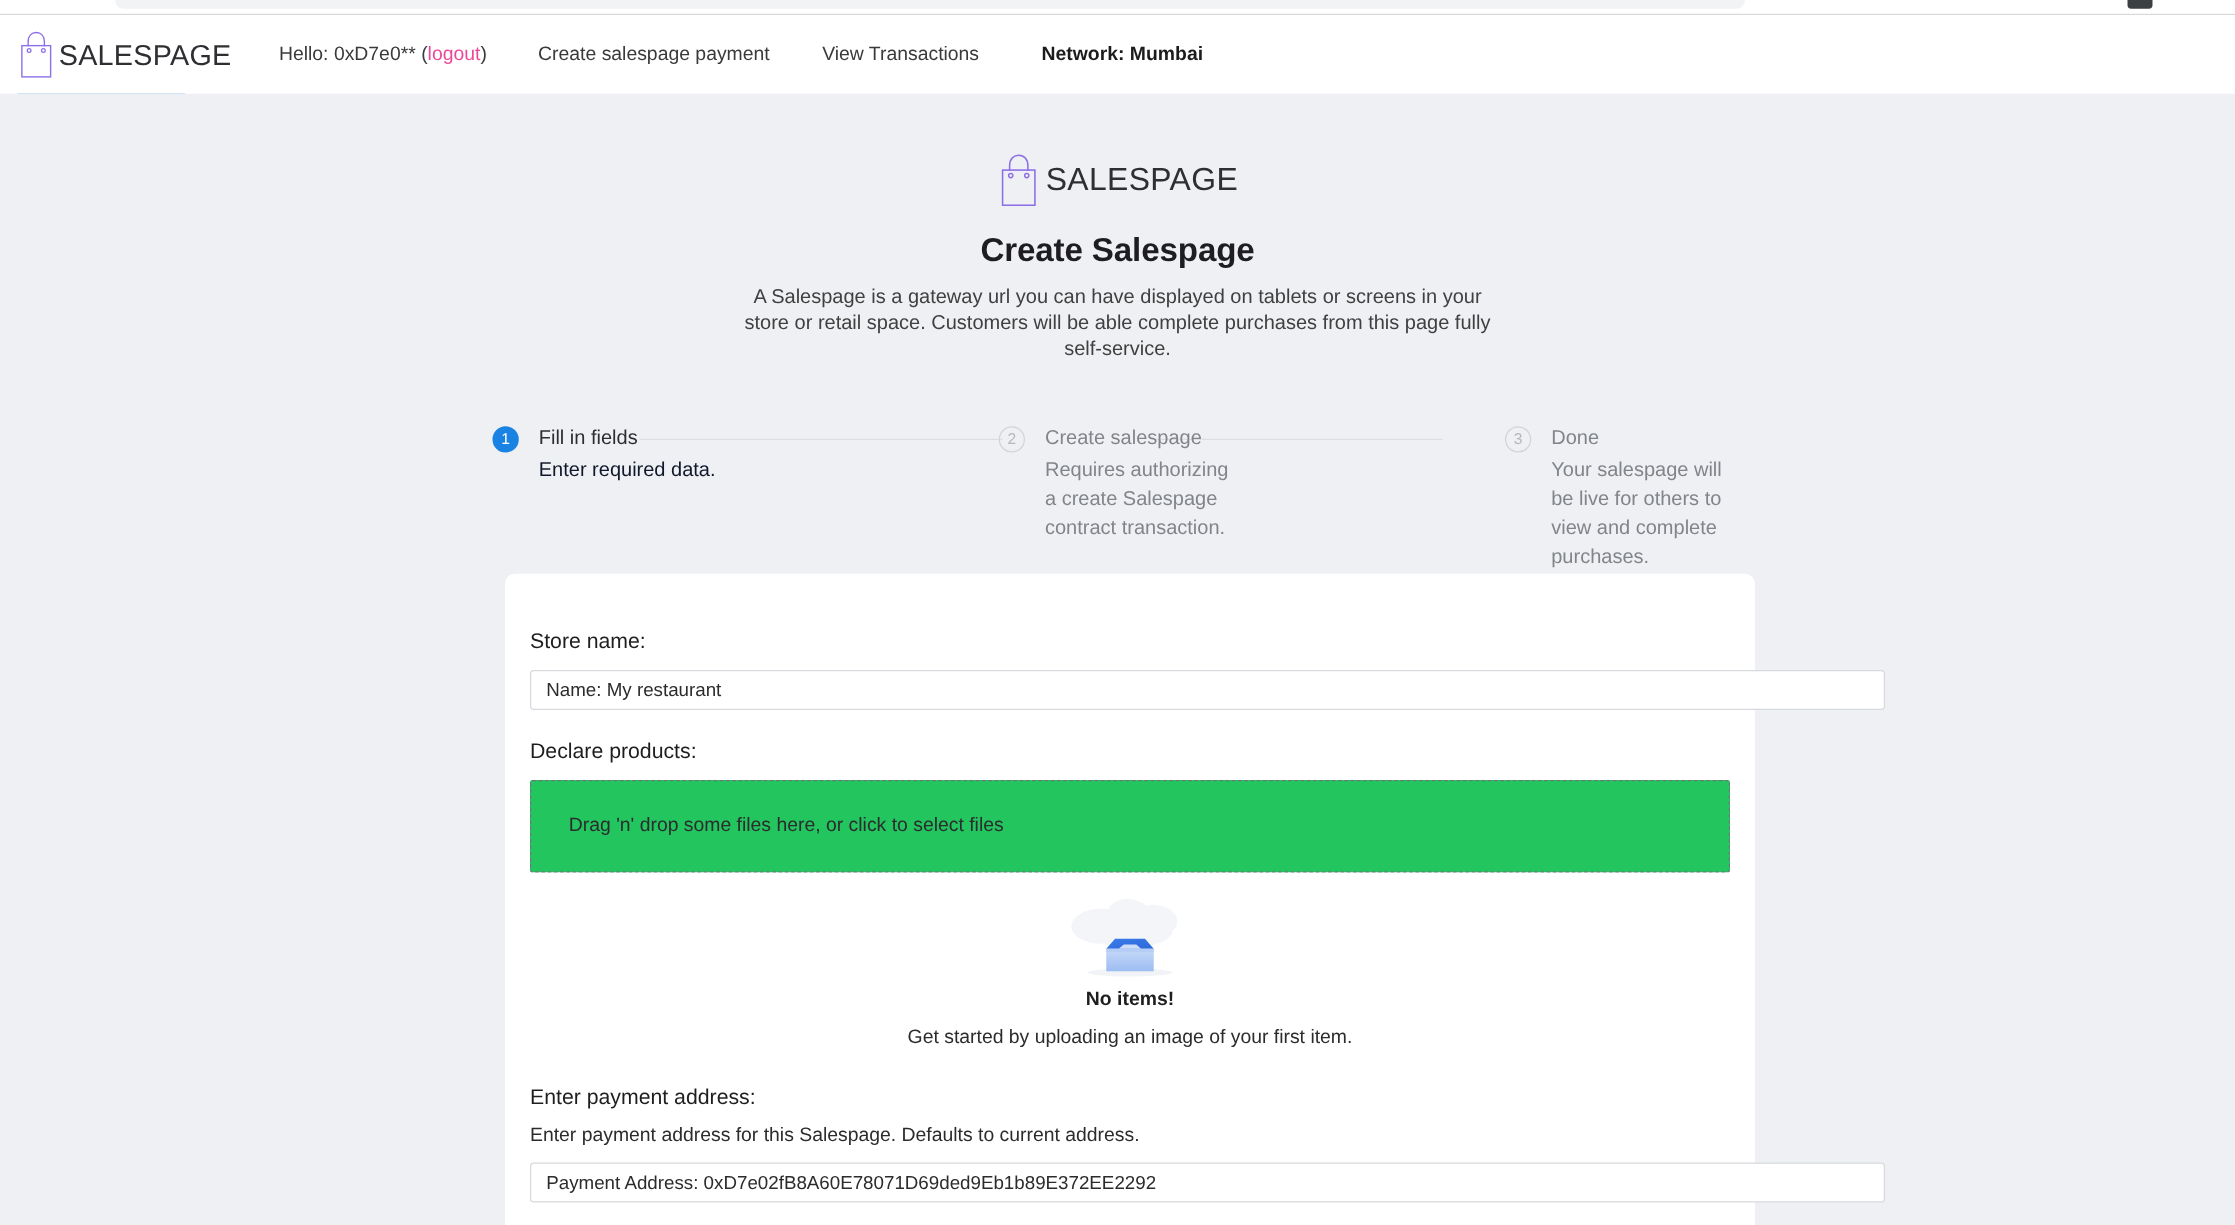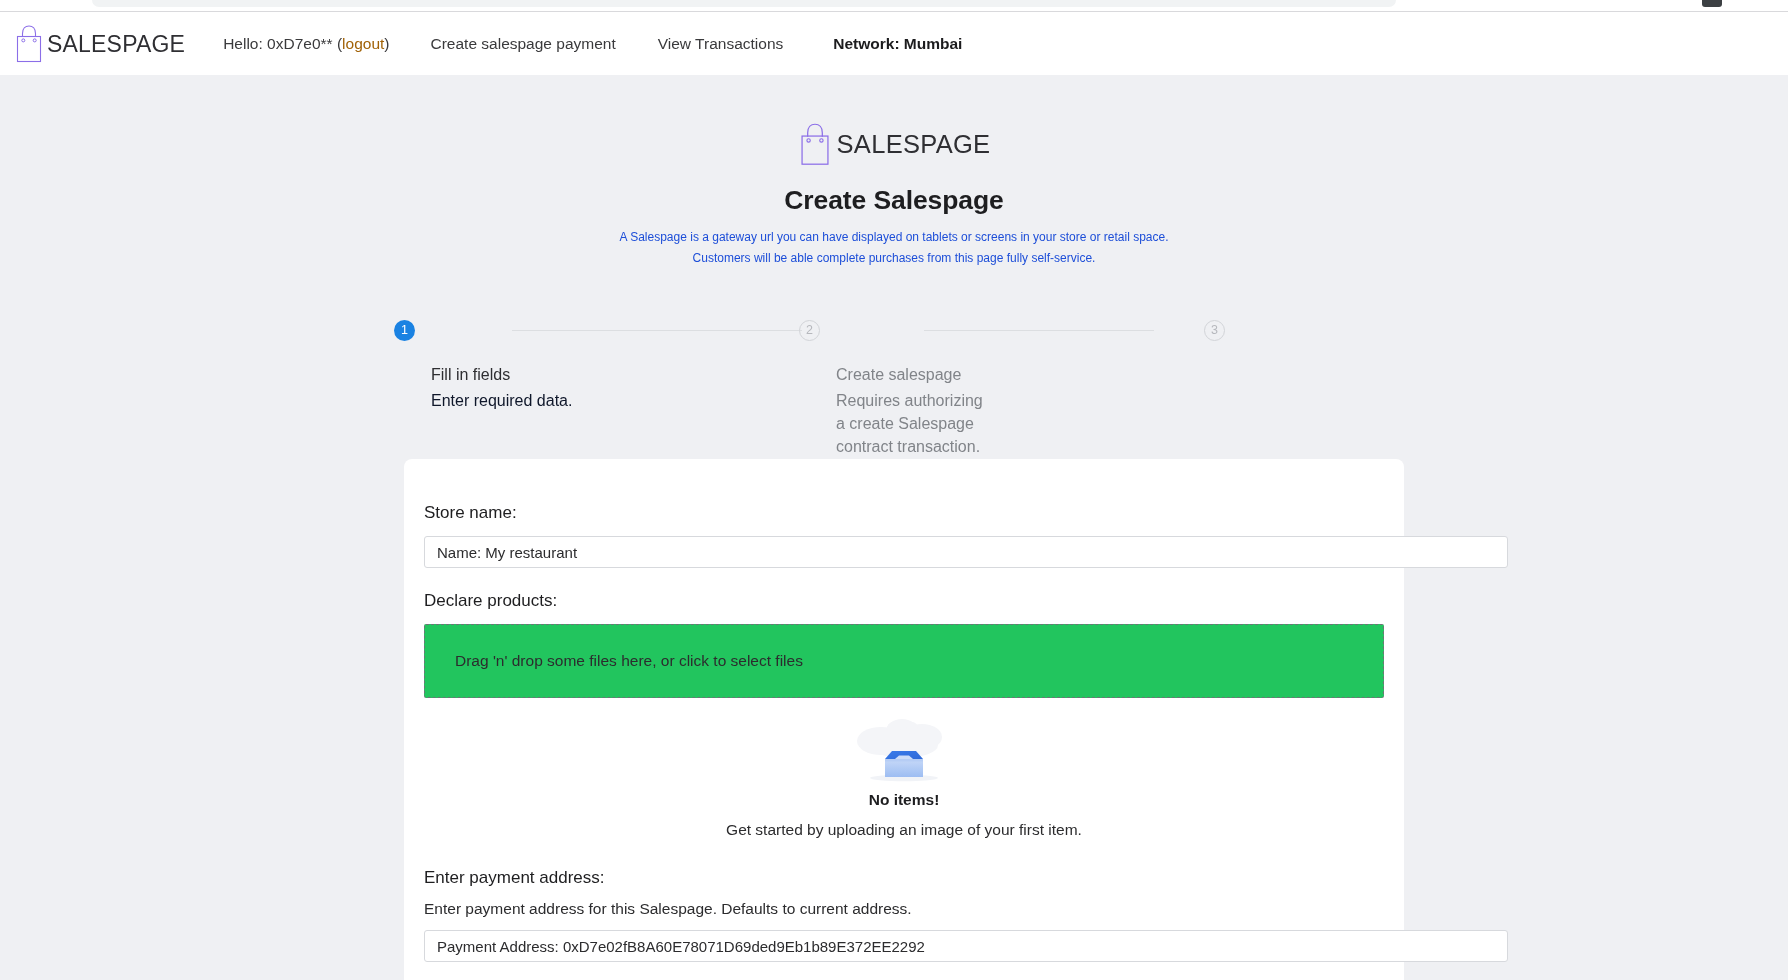--- a/index.html
+++ b/index.html
@@ -78,21 +78,21 @@
     height: 100%;
   }
   .nav-item {
     font-size: 15.5px;
     color: #3a3a3c;
     white-space: nowrap;
     padding: 0 0;
     margin-left: 0;
   }
   .nav-greeting { margin-left: 18px; }
-  .nav-link-logout { color: #a16207; text-decoration: none; cursor: pointer; }
+  .nav-link-logout { color: #ec4899; text-decoration: none; cursor: pointer; }
   .nav-create { margin-left: 41px; cursor: pointer; }
   .nav-view { margin-left: 42px; cursor: pointer; }
   .nav-network { margin-left: 50px; font-weight: bold; color: #1c1c1e; }
 
   
   .page {
     position: absolute;
     top: 75px; left: 0;
     width: 1788px; height: 905px;
     background: #eff0f3;
@@ -118,23 +118,23 @@
     text-align: center;
     font-size: 26.5px;
     font-weight: bold;
     color: #1e1e20;
     letter-spacing: -0.1px;
   }
   .hero-sub {
     margin: 11px auto 0 auto;
     width: 600px;
     text-align: center;
-    font-size: 12px;
+    font-size: 16px;
     line-height: 21px;
-    color: #1d4ed8;
+    color: #404040;
   }
 
   
   .stepper {
     position: relative;
     width: 1000px;
     margin: 50px auto 0 auto;
     display: flex;
   }
   .step { position: relative; display: flex; flex: 1 1 0; }
@@ -153,21 +153,20 @@
     background: transparent;
     color: #b6b8bd;
     border: 1px solid #d2d4d8;
   }
   .step-body { margin-left: 16px; padding-right: 16px; }
   .step-label {
     font-size: 16px;
     line-height: 21px;
     color: #2e2e31;
     white-space: nowrap;
-    margin-top: 45px;
   }
   .step.idle .step-label { color: #818489; }
   .step-desc {
     margin-top: 4px;
     font-size: 16px;
     line-height: 23px;
     color: #0f172a;
     max-width: 160px;
   }
   .step.idle .step-desc { color: #818489; }
@@ -326,20 +325,24 @@
     <div class="step idle">
       <div class="step-bullet idle">2</div>
       <div class="step-body">
         <div class="step-label">Create salespage</div>
         <div class="step-desc">Requires authorizing a create Salespage contract transaction.</div>
       </div>
     </div>
 
     <div class="step idle">
       <div class="step-bullet idle">3</div>
+      <div class="step-body">
+        <div class="step-label">Done</div>
+        <div class="step-desc">Your salespage will be live for others to view and complete purchases.</div>
+      </div>
     </div>
   </div>
 
   <section class="card">
     <div class="card-inner">
 
       <div class="field-label">Store name:</div>
       <input class="text-input" type="text" placeholder="Name: My restaurant" style="">
 
       <div class="gap-lg"></div>

